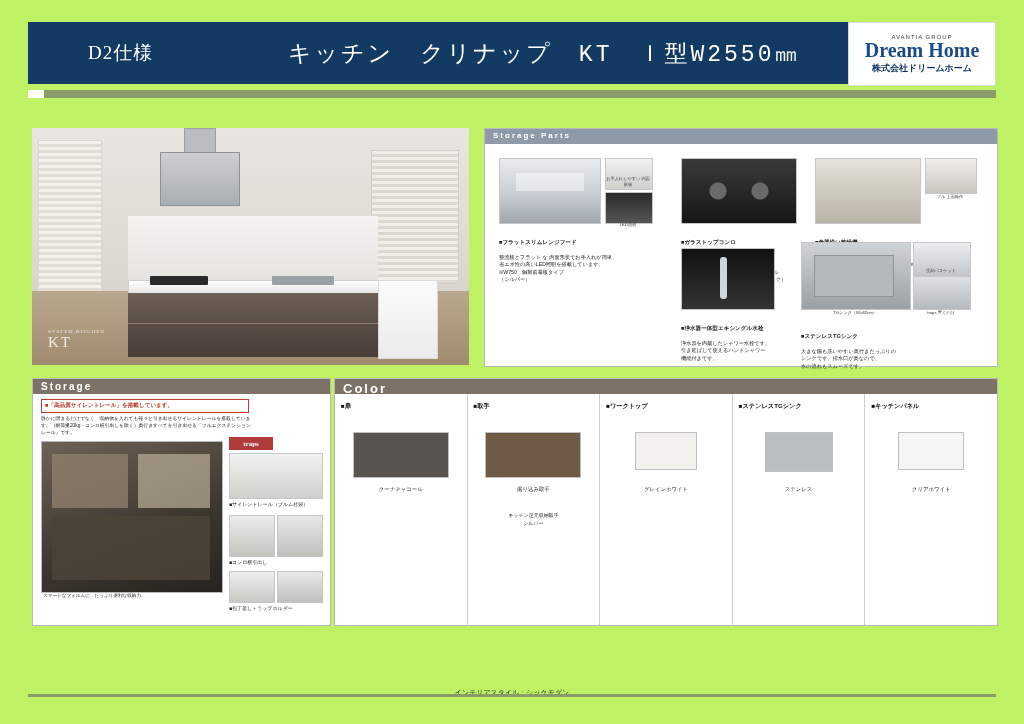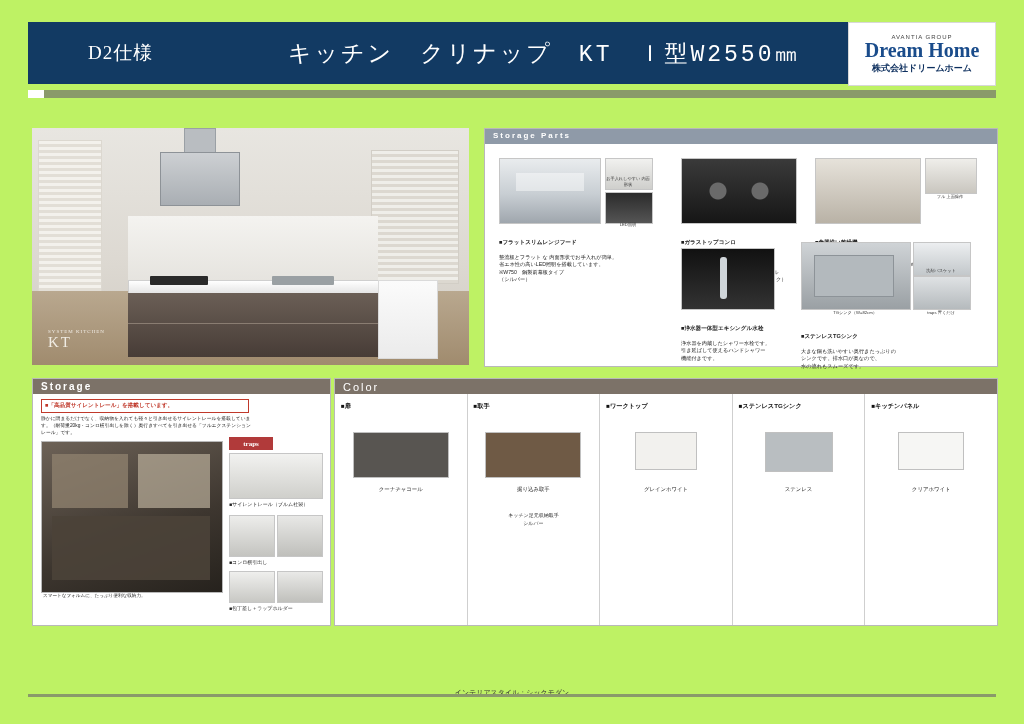--- a/index.html
+++ b/index.html
@@ -277,21 +277,21 @@
     width: 662px; height: 246px;
     border: 1px solid #b9b9b9;
     background: #ffffff;
   }
   .cl-title-bar {
     position: absolute; left: 0; top: 0; width: 100%; height: 15px;
     background: #7c7268;
   }
   .cl-title {
     position: absolute; left: 8px; top: 2px;
-    font-size: 11px; font-weight: normal; color: #ffffff; letter-spacing: 2px;
+    font-size: 13px; font-weight: bold; color: #ffffff; letter-spacing: 2px;
   }
   .cl-cols {
     position: absolute; left: 0; top: 15px; width: 100%; height: 231px;
     display: flex;
   }
   .cl-col {
     flex: 1 1 0;
     border-right: 1px solid #cfcfcf;
     position: relative;
     padding-top: 8px;

